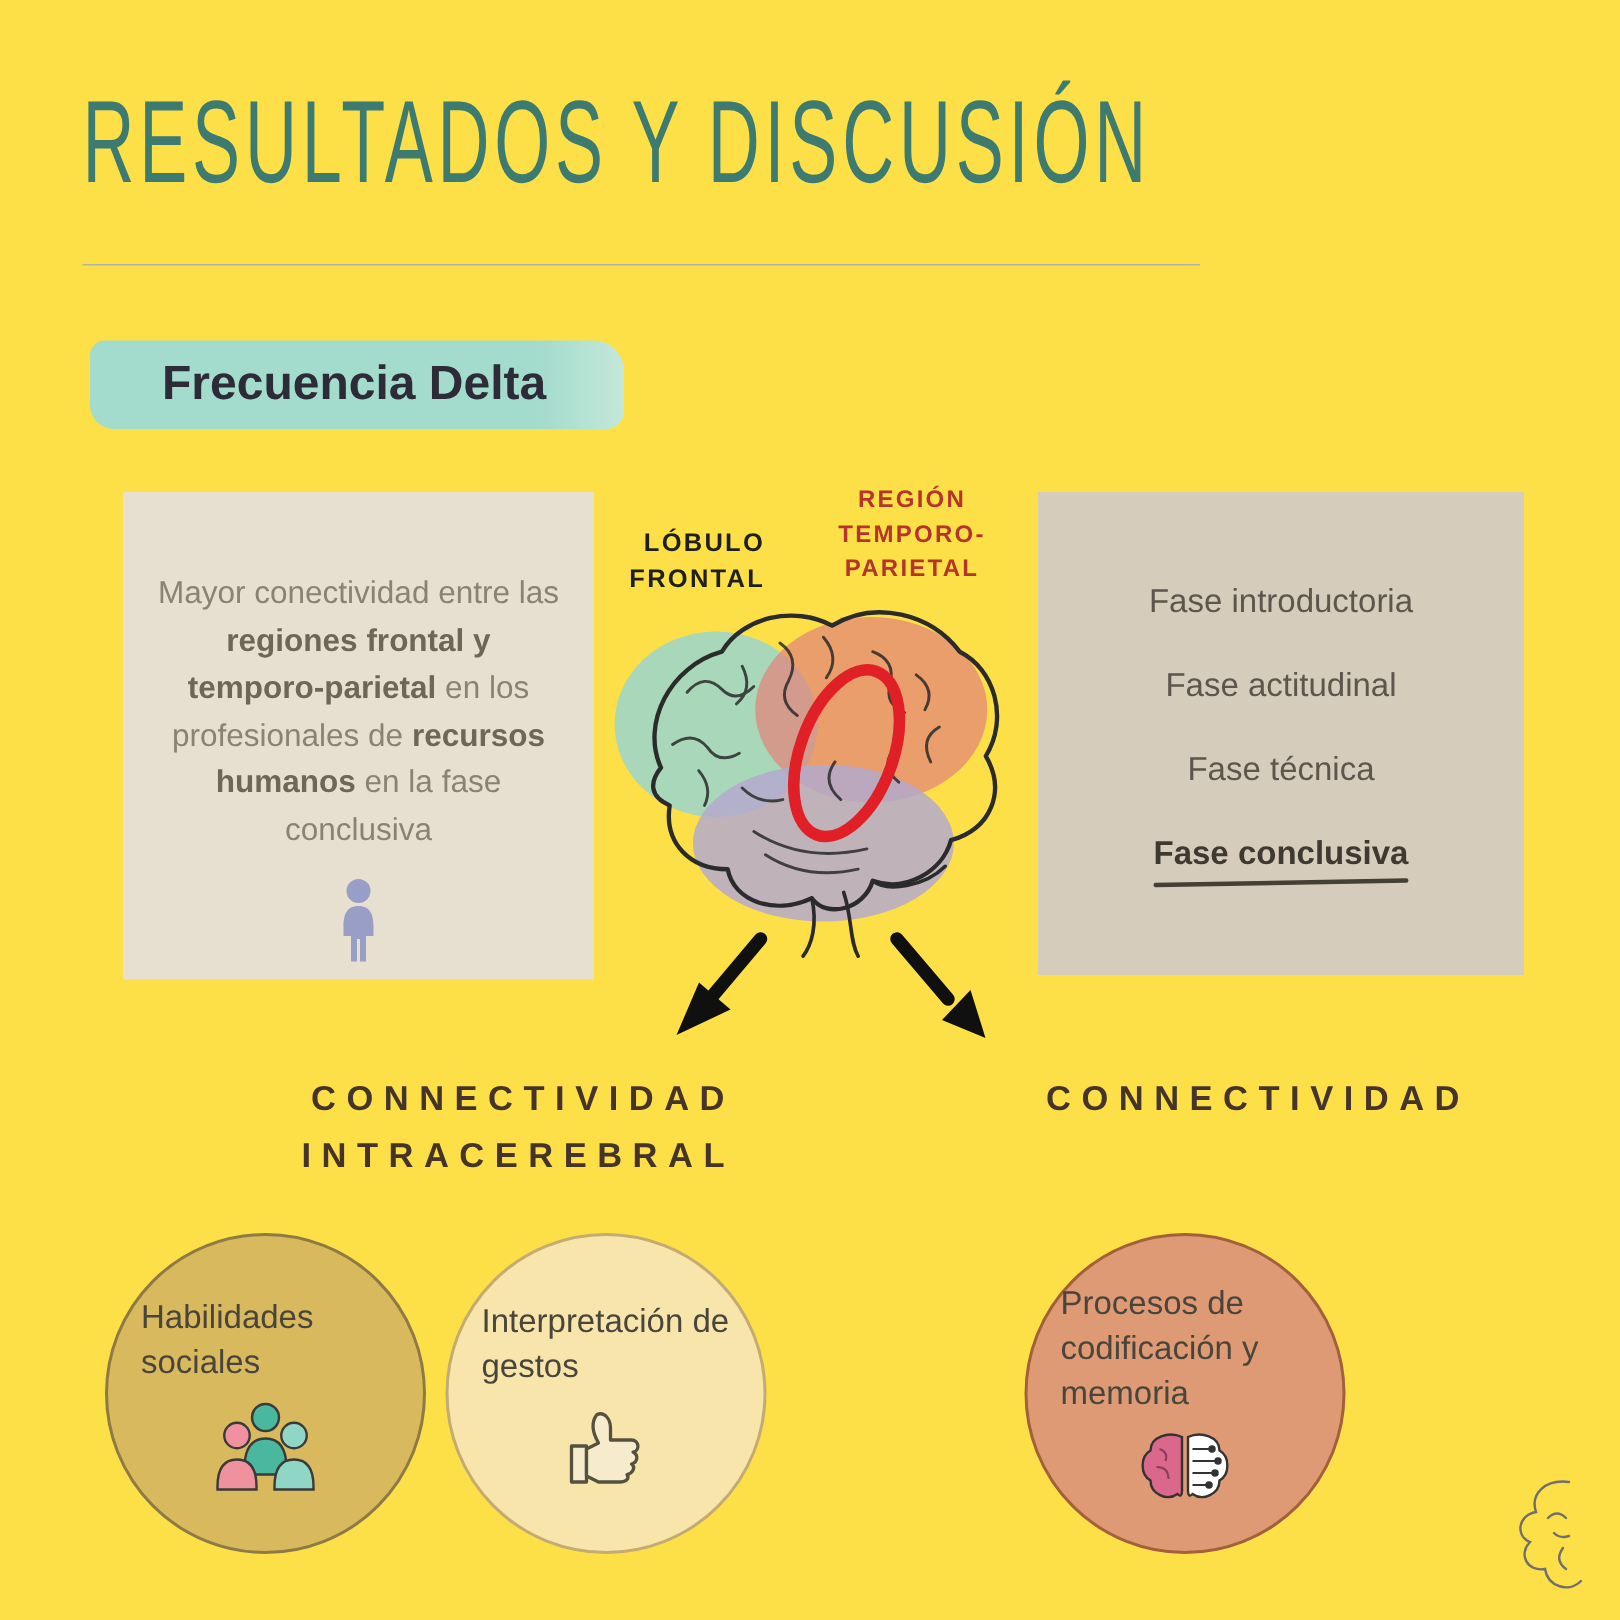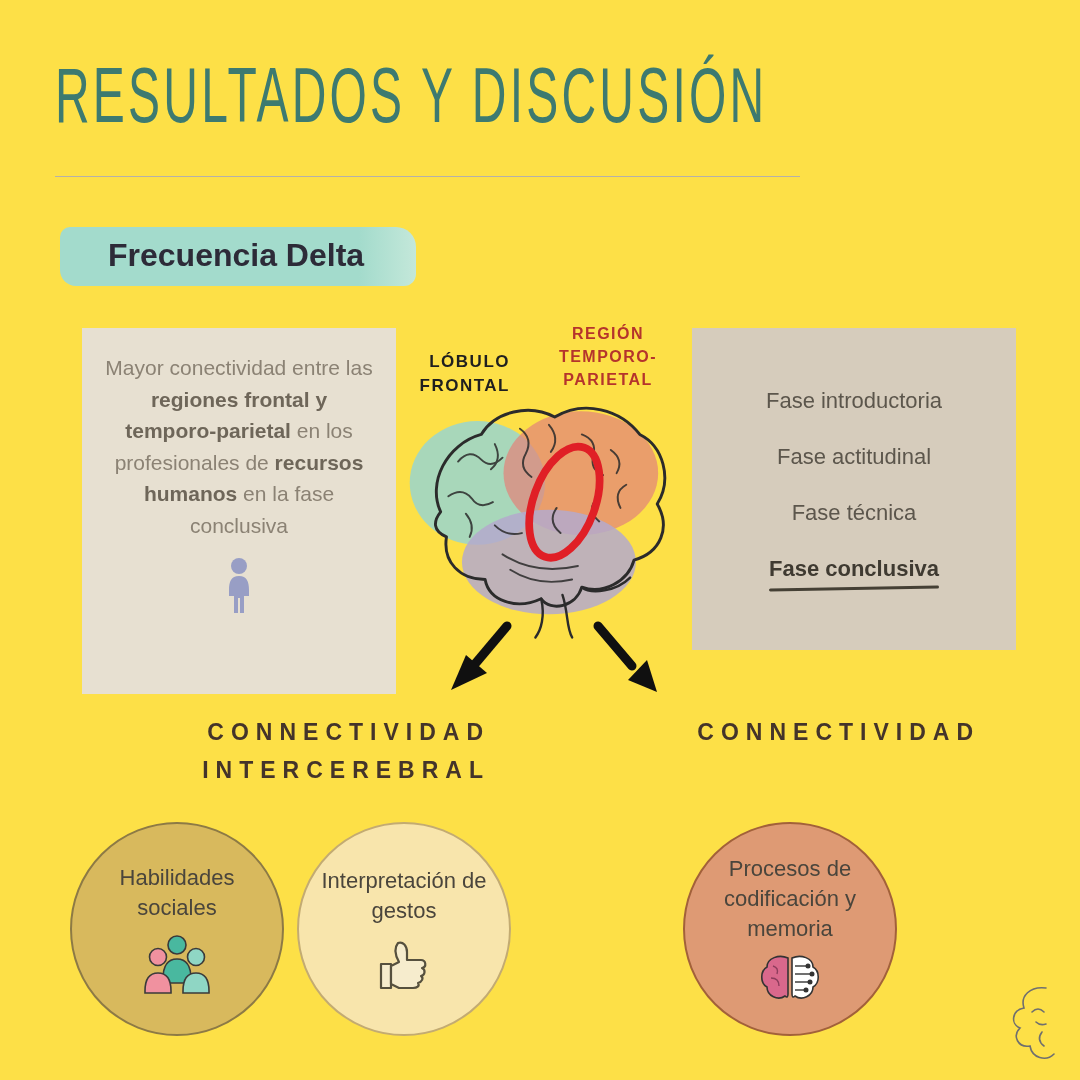--- a/index.html
+++ b/index.html
@@ -26,22 +26,22 @@
   .section-label {
     position:absolute; left:60px; top:227px;
     background:linear-gradient(90deg,#a3dbcc 0%,#a3dbcc 84%,#c4e8da 100%);
     padding:10px 52px 12px 48px;
     border-radius:10px 20px 12px 16px;
     font-size:32px; font-weight:600; color:#2d2b38;
   }
 
   
   .finding-box {
-    position:absolute; left:82px; top:328px; width:314px; height:366px;
-    background:#e7e0d1; padding:24px 22px 0;
+    position:absolute; left:82px; top:328px; width:314px; height:325px;
+    background:#e7e0d1; padding:52px 22px 0;
     text-align:center; font-size:21px; line-height:1.5; color:#8b8274;
   }
   .finding-text b { color:#6e6659; font-weight:700; }
   .finding-box svg { display:block; margin:16px auto 0; }
 
   
   .frontal-label {
     position:absolute; left:398px; top:350px; width:112px;
     text-align:right; font-size:17px; font-weight:700;
     letter-spacing:1.5px; color:#1f1f1f; line-height:1.4;
@@ -74,21 +74,21 @@
     font-size:23px; font-weight:700; letter-spacing:7px;
     color:#44342a; line-height:1.65;
   }
   .branch-header.intra { left:110px; }
   .branch-header.inter { left:600px; }
 
   
   .bubble {
     position:absolute; top:822px; width:214px; height:214px;
     border-radius:50%; display:flex; flex-direction:column;
-    align-items:center; justify-content:center; text-align:center;
+    align-items:center; justify-content:center; text-align:left;
     padding:0 22px; gap:10px;
   }
   .bubble-gold   { left:70px;  background:#d8b95d; border:2px solid #8d7a45; }
   .bubble-yellow { left:297px; background:#f8e5ac; border:2px solid #c3ab72; }
   .bubble-salmon { left:683px; background:#de9a74; border:2px solid #a2613a; }
   .bubble-label { font-size:22px; color:#4a453c; font-weight:500; line-height:1.35; }
 
   .logo-sketch { position:absolute; left:1002px; top:982px; }
 </style>
 </head>
@@ -162,21 +162,21 @@
     <g fill="#101010" stroke="#101010">
       <line x1="82" y1="8" x2="50" y2="46" stroke-width="9" stroke-linecap="round"></line>
       <polygon points="26,72 41,37 62,55" stroke="none"></polygon>
       <line x1="173" y1="8" x2="207" y2="48" stroke-width="9" stroke-linecap="round"></line>
       <polygon points="232,74 203,62 222,42" stroke="none"></polygon>
     </g>
   </svg>
 
   <div class="branch-header intra">
     <div>CONNECTIVIDAD</div>
-    <div>INTERCEREBRAL</div>
+    <div>INTRACEREBRAL</div>
   </div>
   <div class="branch-header inter">
     <div>CONNECTIVIDAD</div>
   </div>
 
   <div class="bubble bubble-gold">
     <div class="bubble-label">Habilidades sociales</div>
     <svg width="74" height="62" viewBox="0 0 74 62">
       <g stroke="#3a3a3a" stroke-width="1.6">
         <circle cx="37" cy="12" r="9" fill="#49b89f"></circle>

